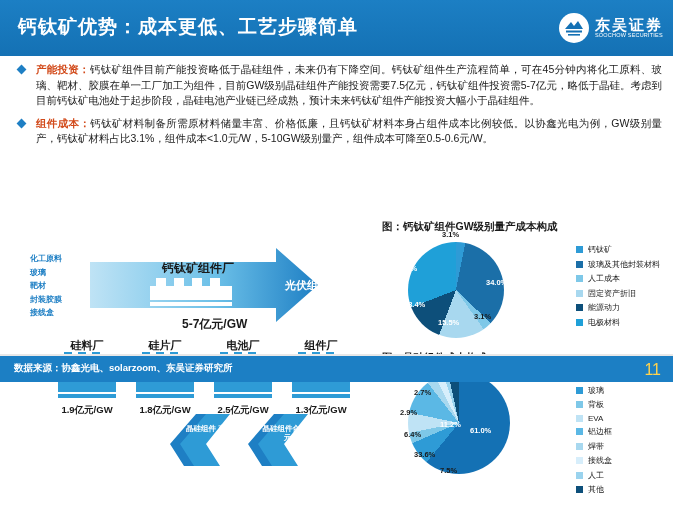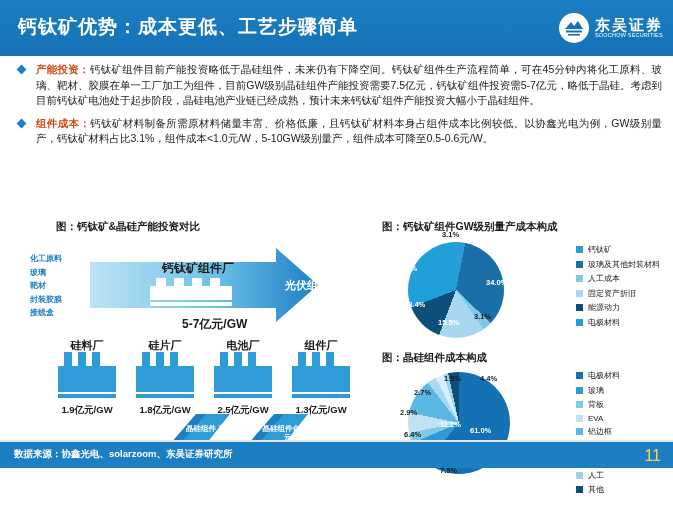--- a/index.html
+++ b/index.html
@@ -3,21 +3,21 @@
 <meta charset="utf-8">
 <style>
   html,body{margin:0;padding:0;}
   body{
     width:673px;height:510px;
     background:#ffffff;
     font-family:"Liberation Sans","DejaVu Sans",sans-serif;
     overflow:hidden;
     position:relative;
   }
-  .slide{position:relative;width:673px;height:468px;background:#fff;}
+  .slide{position:relative;width:673px;height:382px;background:#fff;}
 
   
   .header{
     position:absolute;left:0;top:0;width:673px;height:56px;
     background:linear-gradient(180deg,#1c7fc4 0%,#1471b4 100%);
   }
   .header-title{
     position:absolute;left:18px;top:14px;
     color:#ffffff;font-size:19px;font-weight:bold;letter-spacing:1px;
     white-space:nowrap;
@@ -149,23 +149,20 @@
       </p>
     </div>
     <div class="bullet">
       <span class="dia"></span>
       <p>
         <span class="lead">组件成本：</span><span>钙钛矿材料制备所需原材料储量丰富、价格低廉，且钙钛矿材料本身占组件成本比例较低。以协鑫光电为例，GW级别量产，钙钛矿材料占比3.1%，组件成本&lt;1.0元/W，5-10GW级别量产，组件成本可降至0.5-0.6元/W。</span>
       </p>
     </div>
   </div>
 
-  <div class="cap" style="left:56px;top:220px;">
-    <span class="cap-label">图：</span><span>钙钛矿&amp;晶硅产能投资对比</span>
-  </div>
   <div class="cap" style="left:382px;top:351px;">
     <span class="cap-label">图：</span><span>晶硅组件成本构成</span>
   </div>
   <div class="cap" style="left:382px;top:220px;">
     <span class="cap-label">图：</span><span>钙钛矿组件GW级别量产成本构成</span>
   </div>
 
   <div class="diagram">
 
     <div class="mat-list">

